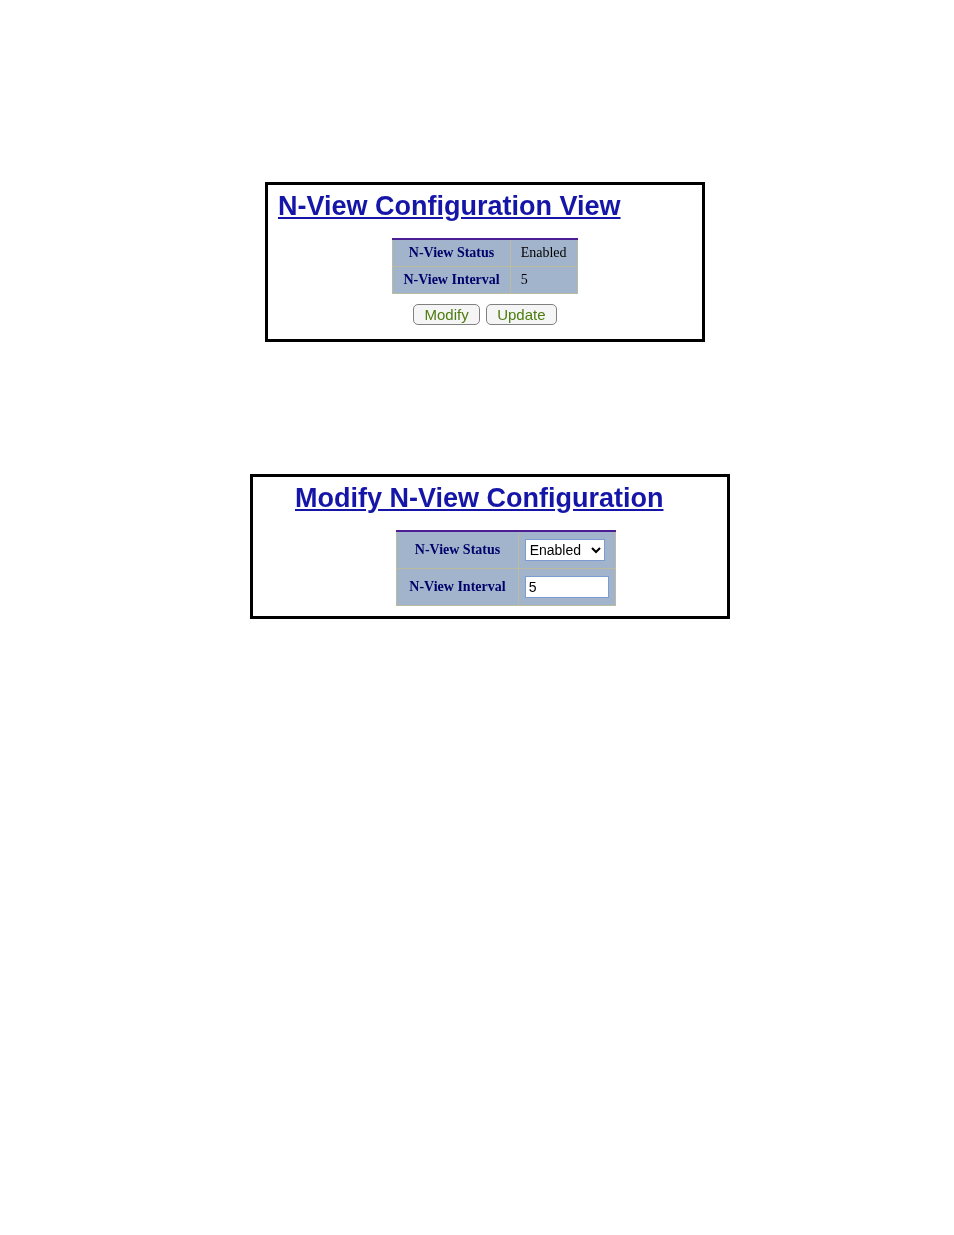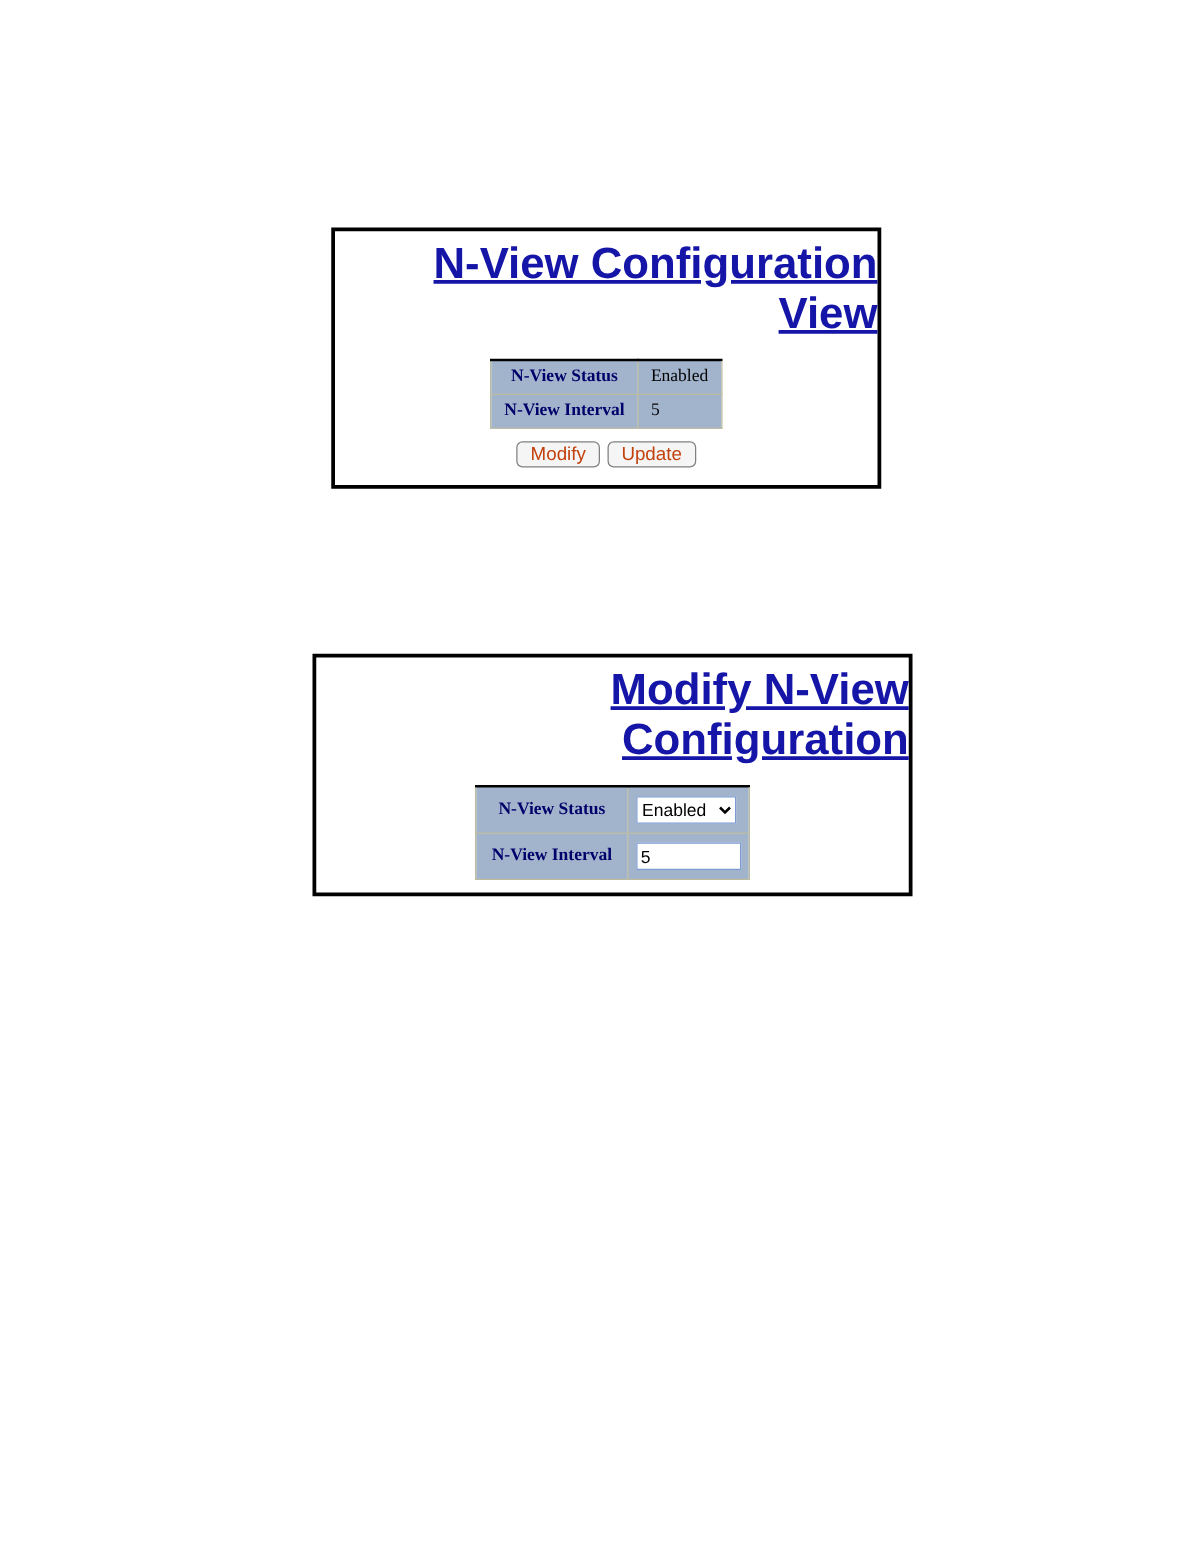--- a/index.html
+++ b/index.html
@@ -19,34 +19,35 @@
     }
     .panel1 {
       width: 440px;
       margin-top: 182px;
       margin-left: 265px;
     }
     .panel2 {
       width: 480px;
       margin-top: 132px;
       margin-left: 250px;
+      padding-left: 32px;
     }
     .panel-title {
       font-family: Arial, sans-serif;
       font-weight: bold;
-      font-size: 35px;
+      font-size: 27px;
       color: #1515a8;
       text-decoration: underline;
-      text-align: right;
+      text-align: left;
       margin: 6px 0 16px 10px;
     }
     table.cfg {
       border-collapse: collapse;
       margin: 0 auto 10px auto;
-      border-top: 2px solid #000000;
+      border-top: 2px solid #4c1d95;
     }
     table.cfg td {
       border: 1px solid #bbbba0;
       padding: 5px 10px 5px 10px;
       font-family: "Times New Roman", serif;
       font-size: 14px;
     }
     table.cfg td.label {
       background: #a1b4cc;
       color: #00006a;
@@ -65,21 +66,21 @@
       background: #a1b4cc;
       padding: 3px 6px;
     }
     .btnrow {
       text-align: center;
       margin: 10px 0 14px 0;
     }
     button.btn {
       font-family: Arial, sans-serif;
       font-size: 15px;
-      color: #c2410c;
+      color: #4d7c0f;
       background: #f5f5f5;
       border: 1px solid #808080;
       border-radius: 5px;
       padding: 1px 10px;
       margin: 0 1px;
       cursor: pointer;
     }
     select.sel {
       font-family: Arial, sans-serif;
       font-size: 14px;

